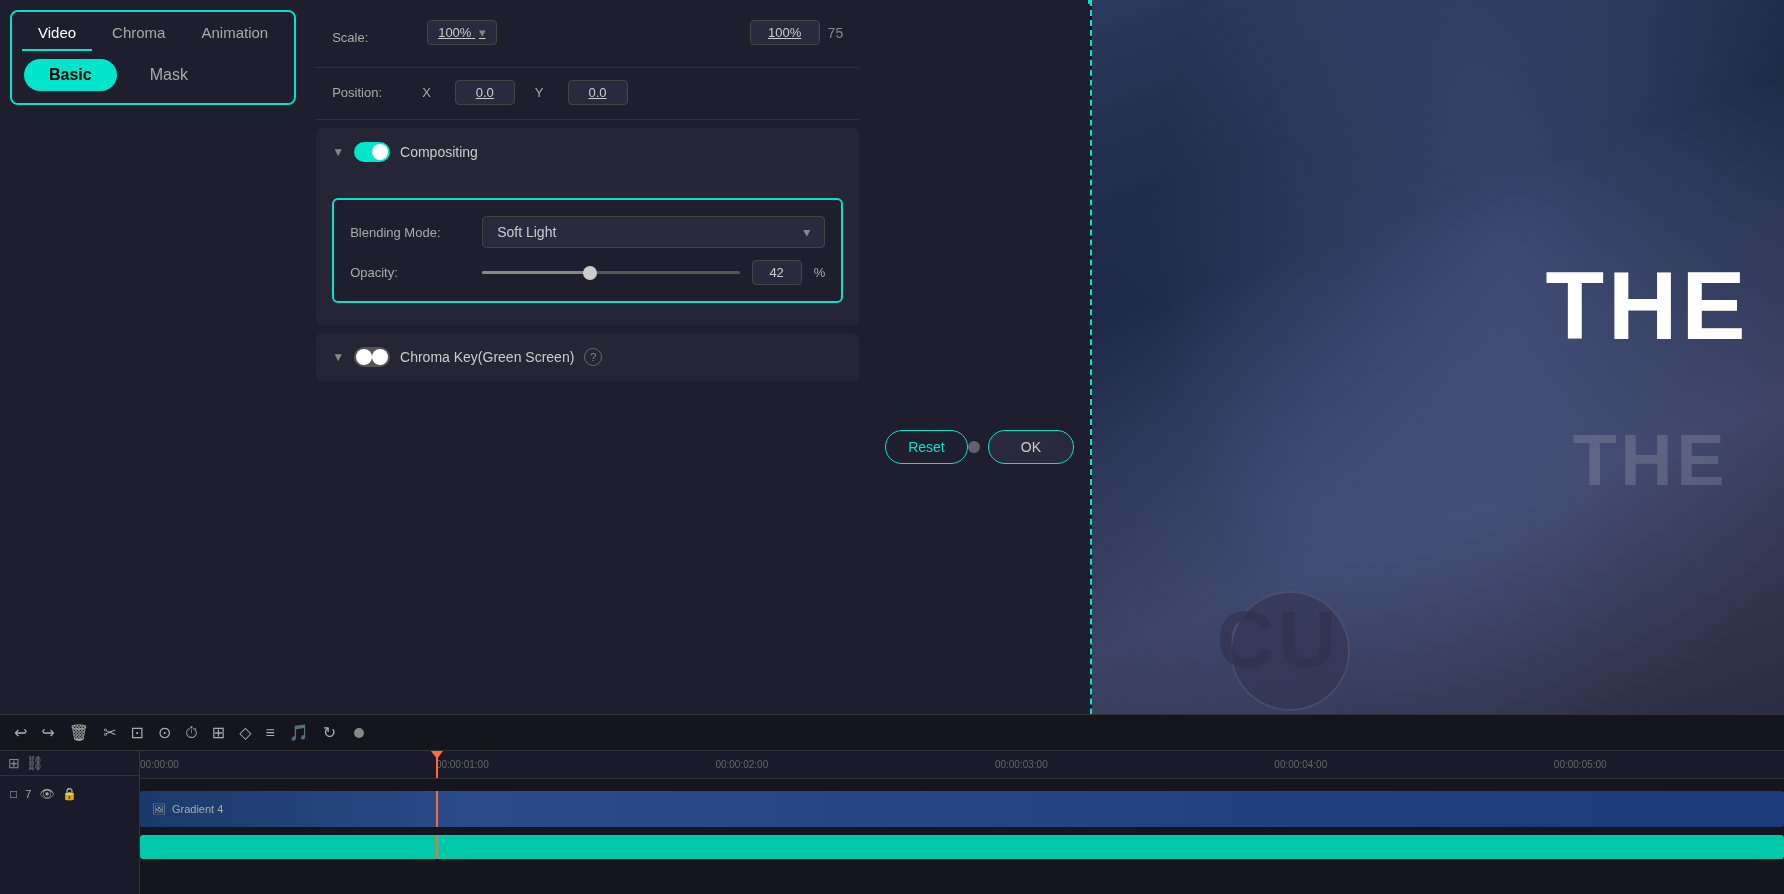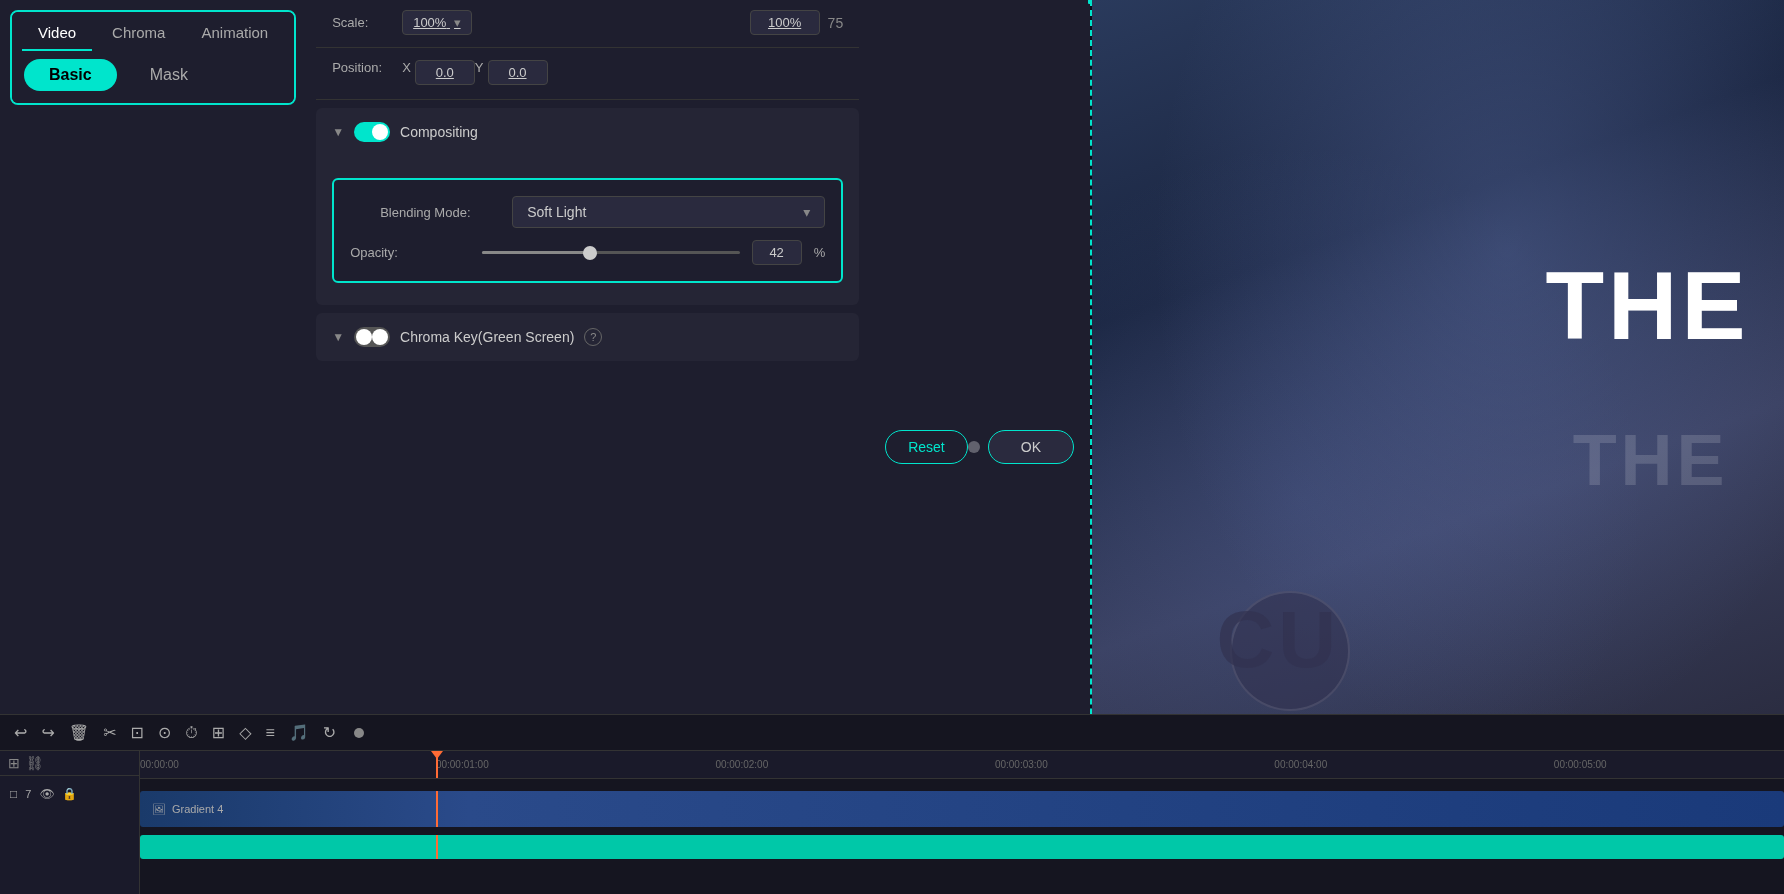--- a/index.html
+++ b/index.html
@@ -67,23 +67,23 @@
       padding: 0 10px;
     }
 
     .properties-area::-webkit-scrollbar { width: 6px; }
     .properties-area::-webkit-scrollbar-track { background: #1e1e2e; }
     .properties-area::-webkit-scrollbar-thumb { background: #444; border-radius: 3px; }
 
     
     .scale-row {
       display: flex;
-      align-items: center;
-      padding: 10px 16px;
-      gap: 0;
+      align-items: flex-end;
+      padding: 20px 16px;
+      gap: 25px;
     }
 
     .prop-label {
       color: #aaa;
       font-size: 13px;
       min-width: 70px;
     }
 
     .prop-value-box {
       background: #2a2a3e;
@@ -99,23 +99,23 @@
 
     .separator-line {
       height: 1px;
       background: #333;
       margin: 2px 0;
     }
 
     
     .position-row {
       display: flex;
-      align-items: flex-start;
+      align-items: center;
       padding: 10px 16px;
-      gap: 0;
+      gap: 20px;
     }
 
     .axis-label {
       font-size: 13px;
       color: #aaa;
       margin-right: 4px;
     }
 
     
     .section {
@@ -173,21 +173,20 @@
       padding: 16px;
       margin: 12px 0;
       background: #1e1e2e;
     }
 
     .blend-row {
       display: flex;
       align-items: center;
       gap: 12px;
       margin-bottom: 12px;
-      margin-left: 30px;
     }
 
     .blend-dropdown {
       flex: 1;
       background: #2a2a3e;
       border: 1px solid #444;
       border-radius: 4px;
       padding: 7px 14px;
       font-size: 14px;
       color: #ccc;

